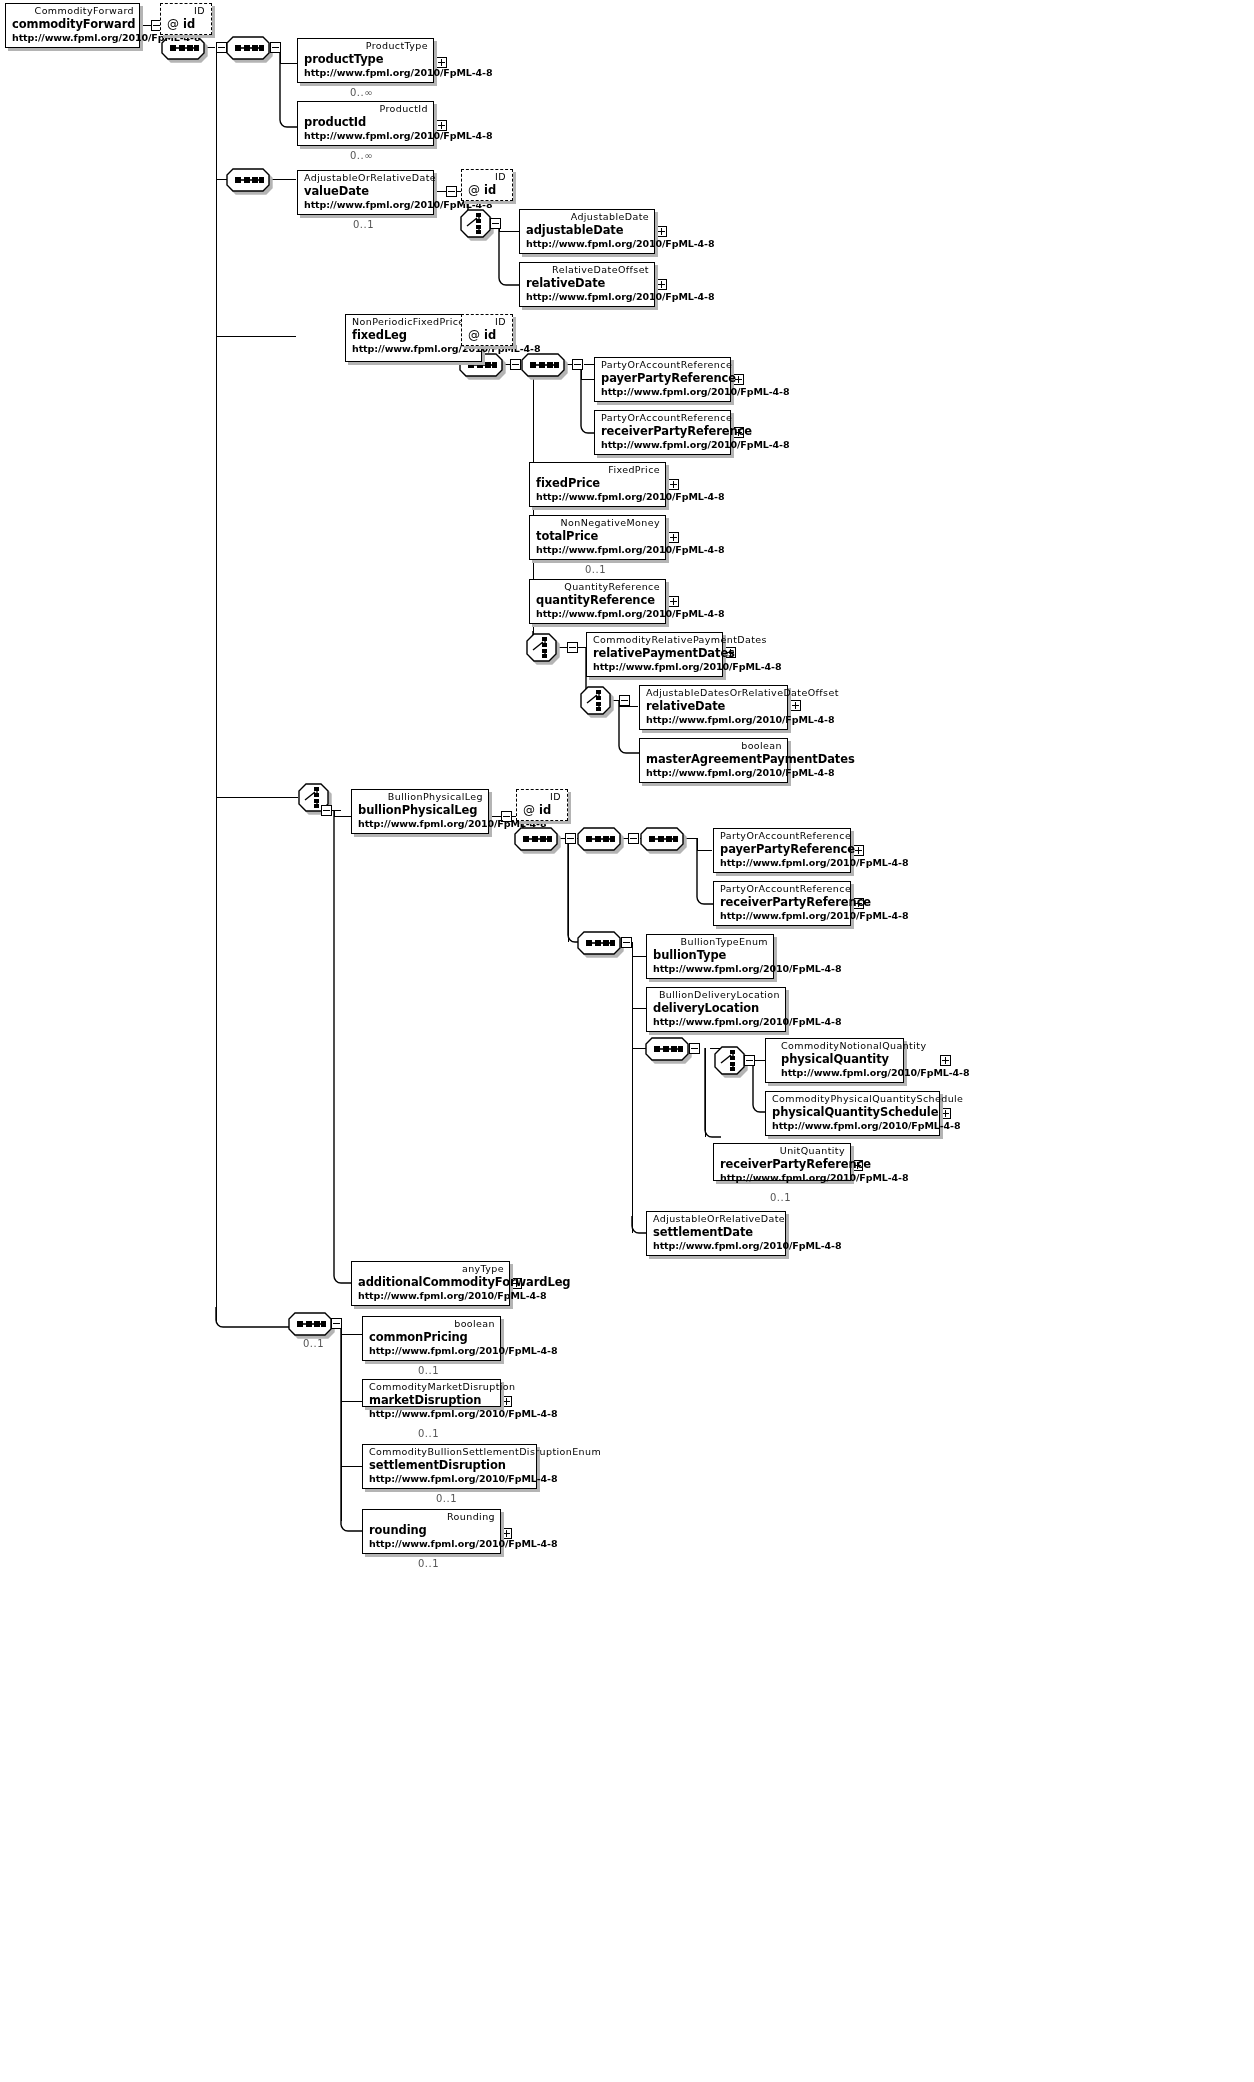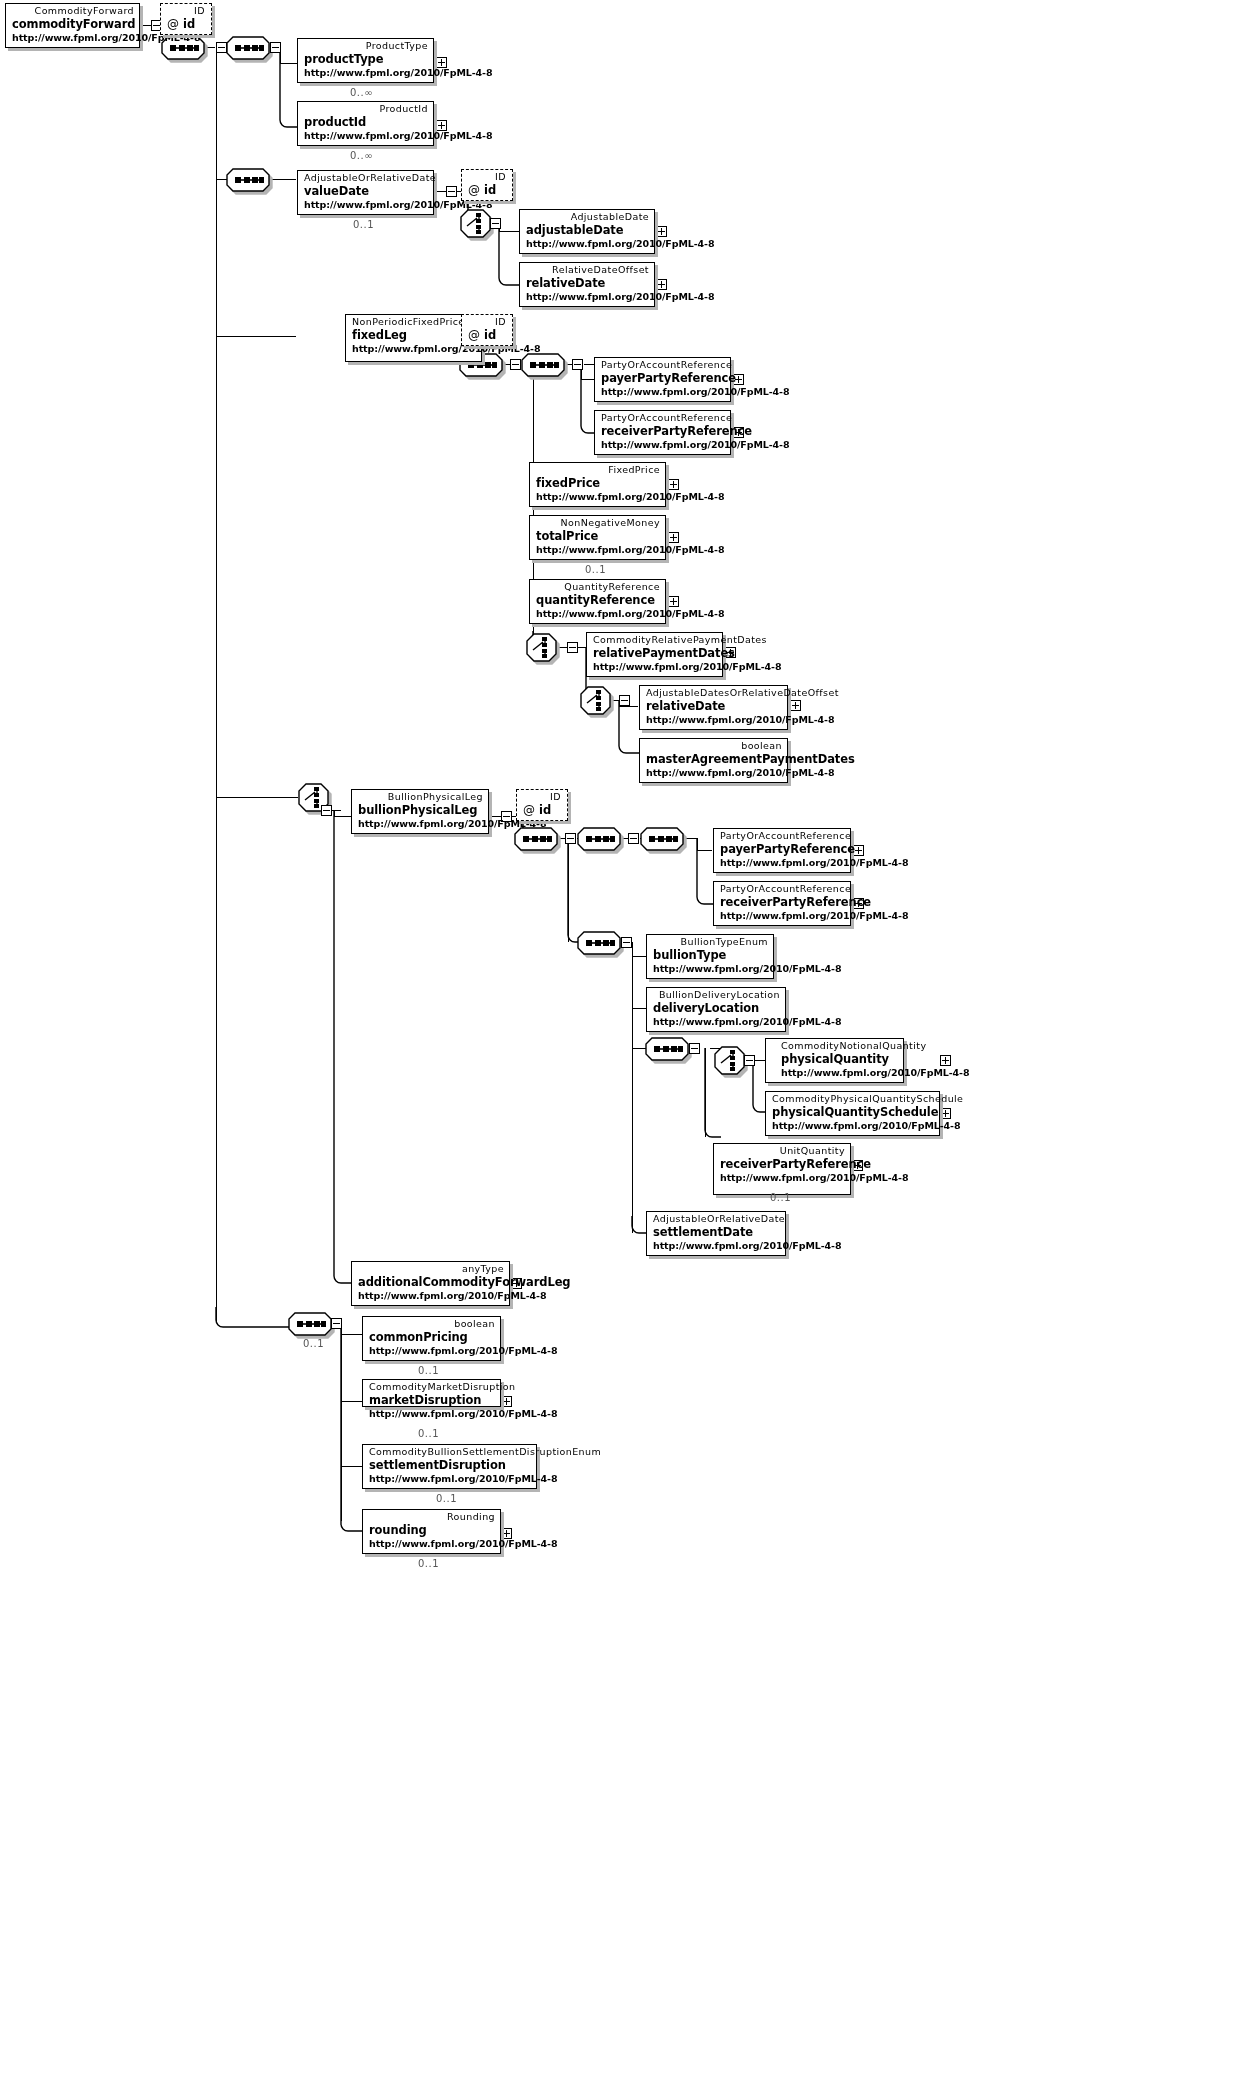--- a/index.html
+++ b/index.html
@@ -687,21 +687,21 @@
     <span class="nm">physicalQuantity</span>
     <span class="ns">http://www.fpml.org/2010/FpML-4-8</span>
   </div>
 
   <div class="node" style="left:765px;top:1091px;width:175px;height:45px;">
     <span class="type">CommodityPhysicalQuantitySchedule</span>
     <span class="nm">physicalQuantitySchedule</span>
     <span class="ns">http://www.fpml.org/2010/FpML-4-8</span>
   </div>
 
-  <div class="node" style="left:713px;top:1143px;width:138px;height:52px;">
+  <div class="node" style="left:713px;top:1143px;width:138px;height:38px;">
     <span class="type">UnitQuantity</span>
     <span class="nm">receiverPartyReference</span>
     <span class="ns">http://www.fpml.org/2010/FpML-4-8</span>
   </div>
   <div class="card" style="left:770px;top:1192px;">0..1</div>
 
   <div class="node" style="left:646px;top:1211px;width:140px;height:45px;">
     <span class="type">AdjustableOrRelativeDate</span>
     <span class="nm">settlementDate</span>
     <span class="ns">http://www.fpml.org/2010/FpML-4-8</span>

